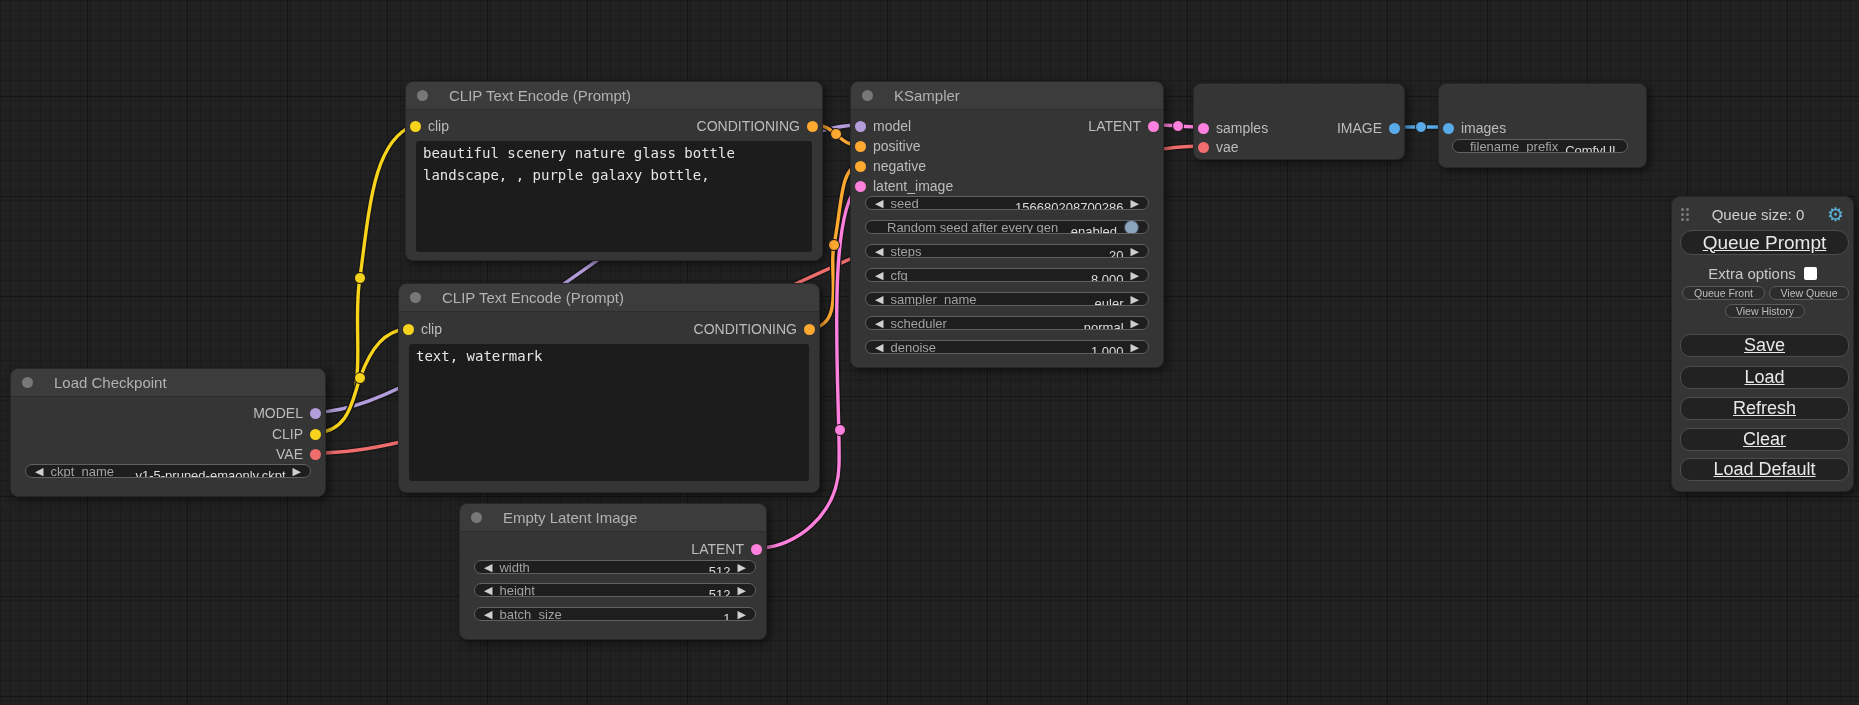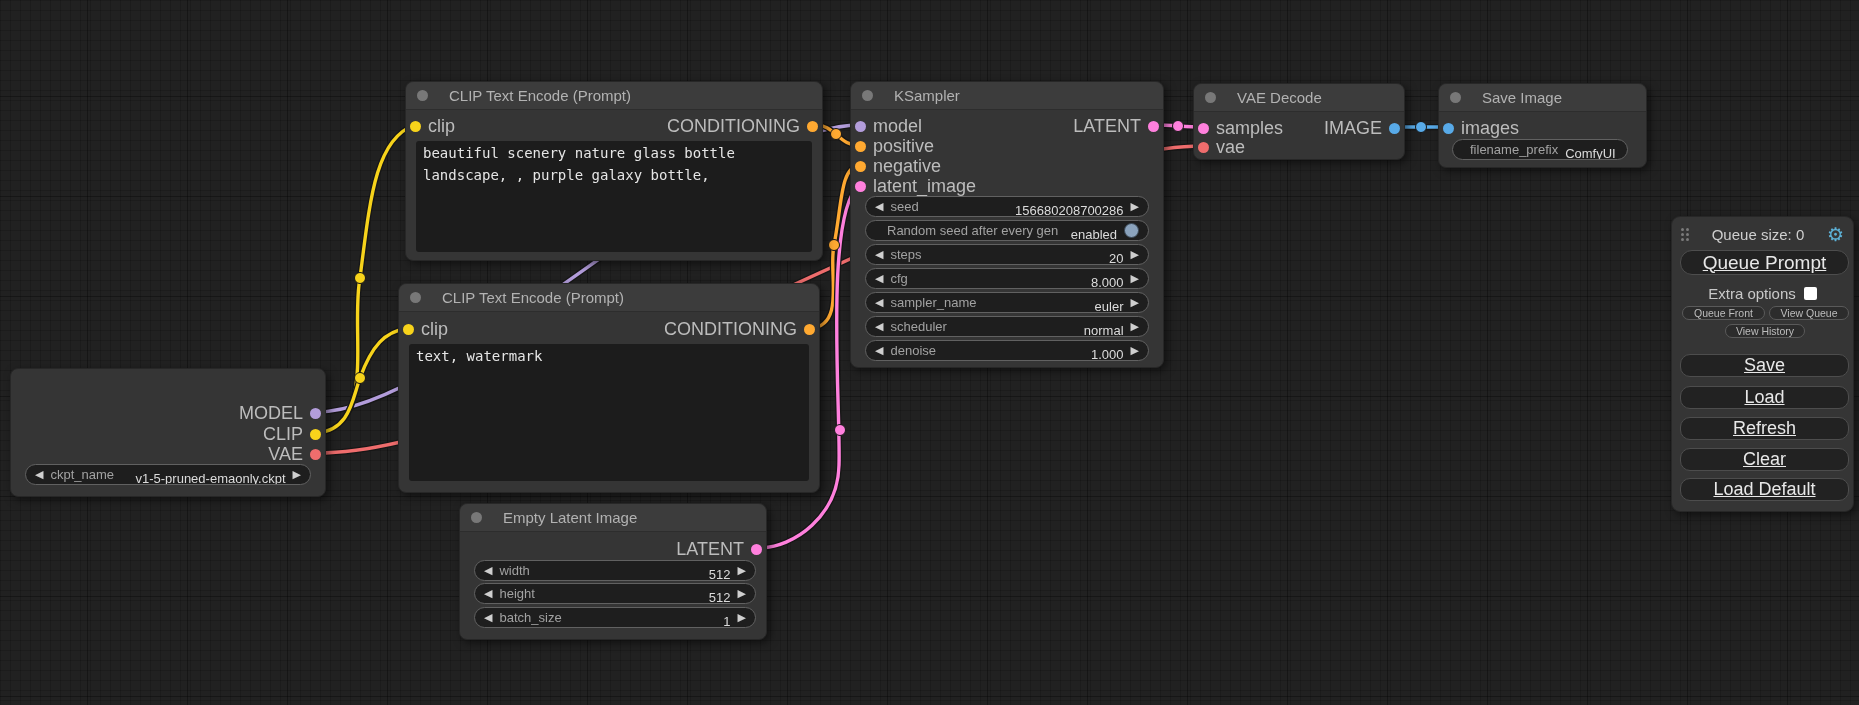--- a/index.html
+++ b/index.html
@@ -28,27 +28,27 @@
     box-shadow:3px 3px 9px rgba(0,0,0,0.5);
   }
   .node-head {
     height:28px; display:flex; align-items:center; gap:21px;
     padding:0 11px; border-bottom:1px solid #2d2d2d;
     background:#3c3c3c; border-radius:8px 8px 0 0;
   }
   .collapse-dot { width:11px; height:11px; border-radius:50%; background:#787878; flex:0 0 auto; }
   .node-title { font-size:15px; color:#b2b2b2; white-space:nowrap; }
 
-  .slot { position:absolute; height:20px; display:flex; align-items:center; gap:7px; font-size:18px; color:#bcbcbc; white-space:nowrap; }
+  .slot { position:absolute; height:20px; display:flex; align-items:center; gap:7px; font-size:14px; color:#bcbcbc; white-space:nowrap; }
   .slot.in  { left:4px; }
   .slot.out { right:4px; }
   .port { width:11px; height:11px; border-radius:50%; flex:0 0 auto; }
 
   .widget {
-    position:absolute; height:21px;
+    position:absolute; height:14px;
     background:#1e1e1e; border:1px solid #616161; border-radius:11px;
     display:flex; align-items:center; gap:7px;
     padding:0 9px; font-size:13px; white-space:nowrap; overflow:hidden;
   }
   .arrow { color:#cfcfcf; font-size:11px; line-height:1; flex:0 0 auto; }
   .wlabel { color:#a2a2a2; }
   .wvalue { margin-left:auto; color:#dcdcdc;margin-top:8px; }
   .toggle { width:15px; height:15px; border-radius:50%; background:#8ba3bd; border:1px solid #3a4754; flex:0 0 auto; }
 
   .prompt-box {
@@ -57,21 +57,21 @@
     color:#e6e6e6;
     font-family:"DejaVu Sans Mono", monospace;
     font-size:14px; line-height:1.55;
     padding:2px 7px;
     white-space:pre-wrap; word-break:break-word;
     overflow:hidden;
   }
 
   
   #queue-panel {
-    position:absolute; left:1671px; top:216px; width:183px; height:296px; z-index:3;
+    position:absolute; left:1671px; top:196px; width:183px; height:296px; z-index:3;
     background:#353535; border:1px solid #272727; border-radius:9px;
     box-shadow:3px 3px 9px rgba(0,0,0,0.5);
   }
   .qp-header { position:absolute; left:0; top:6px; width:100%; height:22px; display:flex; align-items:center; padding:0 9px; }
   .drag-grid { display:grid; grid-template-columns:3px 3px; grid-auto-rows:3px; gap:2px; }
   .drag-grid span { width:3px; height:3px; background:#7b7b7b; border-radius:50%; }
   .qp-title { flex:1; text-align:center; color:#cfcfcf; font-size:15px; }
   .gear { color:#5db0d5; font-size:19px; line-height:1; cursor:pointer; }
   .qp-btn {
     position:absolute; left:8px; width:169px;
@@ -137,20 +137,24 @@
     <circle cx="360" cy="378" r="5.5" fill="#f7d31b" stroke="#161616"></circle>
     <circle cx="836" cy="134" r="5.5" fill="#ffa931" stroke="#161616"></circle>
     <circle cx="834" cy="245" r="5.5" fill="#ffa931" stroke="#161616"></circle>
     <circle cx="840" cy="430" r="5.5" fill="#ff80dd" stroke="#161616"></circle>
     <circle cx="1178" cy="126" r="5.5" fill="#ff80dd" stroke="#161616"></circle>
     <circle cx="1421" cy="127" r="5.5" fill="#58aae8" stroke="#161616"></circle>
   </g>
 </svg>
 
 <div class="node" style="left:10px;top:368px;width:316px;height:129px">
+  <div class="node-head">
+    <span class="collapse-dot"></span>
+    <span class="node-title">Load Checkpoint</span>
+  </div>
   <div class="slot out" style="top:34px">
     <span>MODEL</span>
     <span class="port" style="background:#b39ddb"></span>
   </div>
   <div class="slot out" style="top:55px">
     <span>CLIP</span>
     <span class="port" style="background:#f7d31b"></span>
   </div>
   <div class="slot out" style="top:75px">
     <span>VAE</span>
@@ -259,43 +263,35 @@
   </div>
   <div class="widget" style="left:14px;right:14px;top:258px">
     <span class="arrow">◀</span>
     <span class="wlabel">denoise</span>
     <span class="wvalue">1.000</span>
     <span class="arrow">▶</span>
   </div>
 </div>
 
 <div class="node" style="left:1193px;top:83px;width:212px;height:77px">
-  <div class="node-head">
-    <span class="collapse-dot"></span>
-    <span class="node-title">VAE Decode</span>
-  </div>
   <div class="slot in" style="top:34px">
     <span class="port" style="background:#ff80dd"></span>
     <span>samples</span>
   </div>
   <div class="slot in" style="top:53px">
     <span class="port" style="background:#ef6d6d"></span>
     <span>vae</span>
   </div>
   <div class="slot out" style="top:34px">
     <span>IMAGE</span>
     <span class="port" style="background:#58aae8"></span>
   </div>
 </div>
 
 <div class="node" style="left:1438px;top:83px;width:209px;height:85px">
-  <div class="node-head">
-    <span class="collapse-dot"></span>
-    <span class="node-title">Save Image</span>
-  </div>
   <div class="slot in" style="top:34px">
     <span class="port" style="background:#58aae8"></span>
     <span>images</span>
   </div>
   <div class="widget" style="left:13px;width:176px;top:55px">
     <span class="wlabel" style="margin-left:8px">filename_prefix</span>
     <span class="wvalue" style="margin-right:6px">ComfyUI</span>
   </div>
 </div>
 

